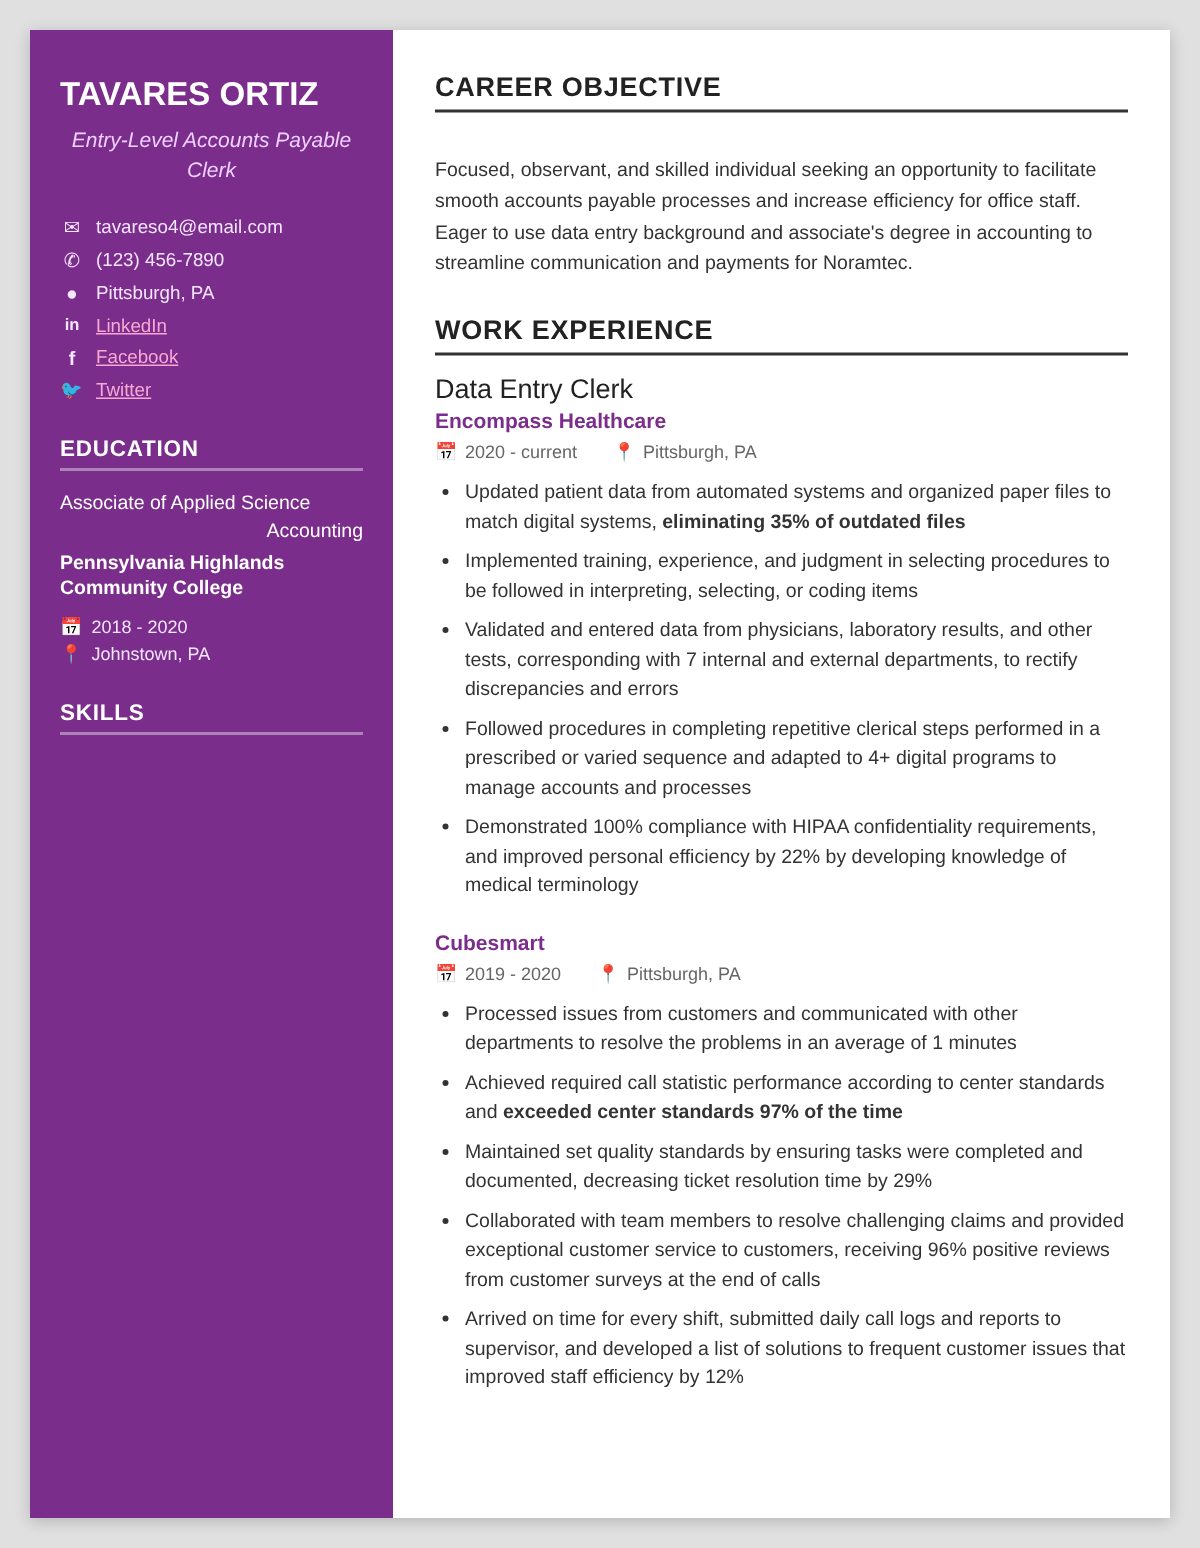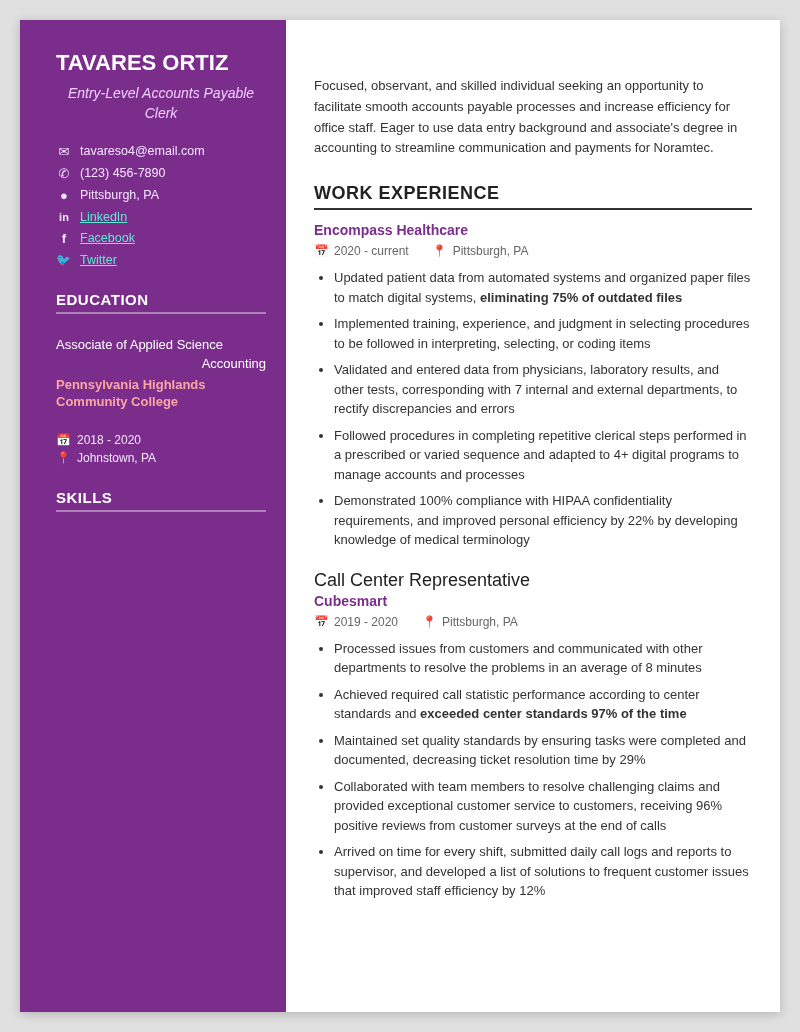--- a/index.html
+++ b/index.html
@@ -14,24 +14,24 @@
     }
     .resume {
       width: 760px;
       background: #fff;
       display: flex;
       min-height: 992px;
       box-shadow: 0 2px 10px rgba(0,0,0,0.2);
     }
     
     .sidebar {
-      width: 266px;
+      width: 242px;
       background: #7b2d8b;
       color: #fff;
-      padding: 30px 20px 30px 36px;
+      padding: 30px 20px 30px 20px;
       flex-shrink: 0;
     }
     .sidebar-name {
       font-size: 22px;
       font-weight: bold;
       color: #fff;
       line-height: 1.2;
       margin-bottom: 8px;
     }
     .sidebar-title {
@@ -48,61 +48,61 @@
     }
     .contact-list li {
       display: flex;
       align-items: center;
       gap: 8px;
       margin-bottom: 7px;
       font-size: 12.5px;
       color: #f5e6ff;
     }
     .contact-list li a {
-      color: #5eead4;
+      color: #f9a8d4;
       text-decoration: underline;
       text-align: right;
     }
     .contact-icon {
       font-size: 13px;
       width: 16px;
       text-align: center;
       flex-shrink: 0;
     }
     .sidebar-section-title {
       font-size: 15px;
       font-weight: bold;
       color: #fff;
       border-bottom: 2px solid rgba(255,255,255,0.4);
       padding-bottom: 4px;
-      margin-bottom: 22px;
+      margin-bottom: 12px;
       margin-top: 24px;
       letter-spacing: 0.5px;
     }
     .sidebar-section-title:first-of-type {
       margin-top: 0;
     }
     .edu-degree {
       font-size: 13px;
       color: #fff;
       line-height: 1.4;
       margin-bottom: 2px;
     }
     .edu-major {
       font-size: 13px;
       color: #fff;
       margin-bottom: 6px;
       text-align: right;
     }
     .edu-school {
       font-size: 13px;
-      color: #fca5a5;
+      color: #ffffff;
       font-weight: bold;
       line-height: 1.3;
-      margin-bottom: 22px;
+      margin-bottom: 10px;
     }
     .edu-meta {
       display: flex;
       align-items: center;
       gap: 6px;
       font-size: 12px;
       color: #f5e6ff;
       margin-bottom: 4px;
     }
     .skills-list {
@@ -225,71 +225,72 @@
     </div>
     <div class="edu-meta">
       <span>📍</span>
       <span>Johnstown, PA</span>
     </div>
 
     <div class="sidebar-section-title">SKILLS</div>
   </div>
 
   <div class="main">
+    <div class="section-heading">CAREER OBJECTIVE</div>
     <div class="career-obj-text">Focused, observant, and skilled individual seeking an opportunity to facilitate smooth accounts payable processes and increase efficiency for office staff. Eager to use data entry background and associate's degree in accounting to streamline communication and payments for Noramtec.</div>
 
     <div class="section-heading">WORK EXPERIENCE</div>
 
     <div class="work-section">
+      <div class="job-title">Data Entry Clerk</div>
       <div class="company-name">Encompass Healthcare</div>
       <div class="job-meta">
         <span>
           <span>📅</span>
           <span>2020 - current</span>
         </span>
         <span>
           <span>📍</span>
           <span>Pittsburgh, PA</span>
         </span>
       </div>
       <ul class="job-bullets">
         <li>
-          <span>Updated patient data from automated systems and organized paper files to match digital systems, <strong class="bold-highlight">eliminating 75% of outdated files</strong></span>
+          <span>Updated patient data from automated systems and organized paper files to match digital systems, <strong class="bold-highlight">eliminating 35% of outdated files</strong></span>
         </li>
         <li>
           <span>Implemented training, experience, and judgment in selecting procedures to be followed in interpreting, selecting, or coding items</span>
         </li>
         <li>
           <span>Validated and entered data from physicians, laboratory results, and other tests, corresponding with 7 internal and external departments, to rectify discrepancies and errors</span>
         </li>
         <li>
           <span>Followed procedures in completing repetitive clerical steps performed in a prescribed or varied sequence and adapted to 4+ digital programs to manage accounts and processes</span>
         </li>
         <li>
           <span>Demonstrated 100% compliance with HIPAA confidentiality requirements, and improved personal efficiency by 22% by developing knowledge of medical terminology</span>
         </li>
       </ul>
     </div>
 
     <div class="work-section">
-      <div class="job-title">Call Center Representative</div>
       <div class="company-name">Cubesmart</div>
       <div class="job-meta">
         <span>
           <span>📅</span>
           <span>2019 - 2020</span>
         </span>
         <span>
           <span>📍</span>
           <span>Pittsburgh, PA</span>
         </span>
       </div>
       <ul class="job-bullets">
         <li>
-          <span>Processed issues from customers and communicated with other departments to resolve the problems in an average of 8 minutes</span>
+          <span>Processed issues from customers and communicated with other departments to resolve the problems in an average of 1 minutes</span>
         </li>
         <li>
           <span>Achieved required call statistic performance according to center standards and <strong class="bold-highlight">exceeded center standards 97% of the time</strong></span>
         </li>
         <li>
           <span>Maintained set quality standards by ensuring tasks were completed and documented, decreasing ticket resolution time by 29%</span>
         </li>
         <li>
           <span>Collaborated with team members to resolve challenging claims and provided exceptional customer service to customers, receiving 96% positive reviews from customer surveys at the end of calls</span>
         </li>

